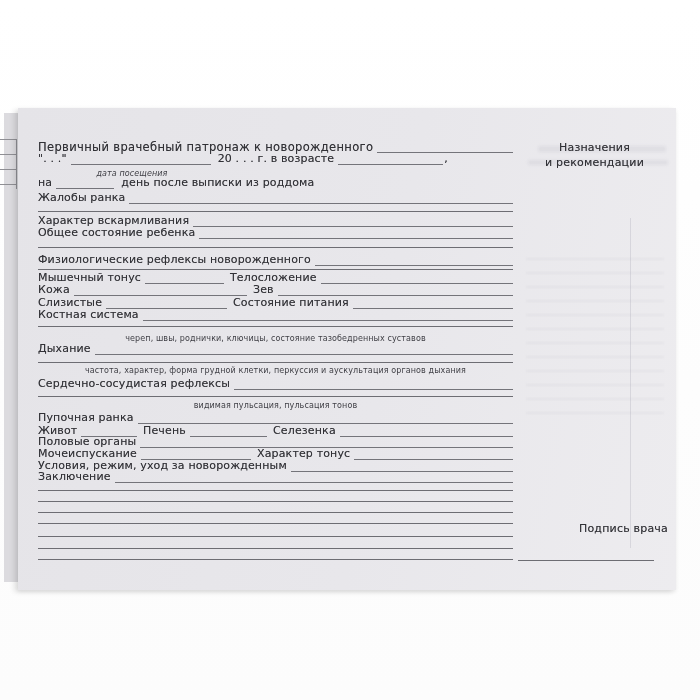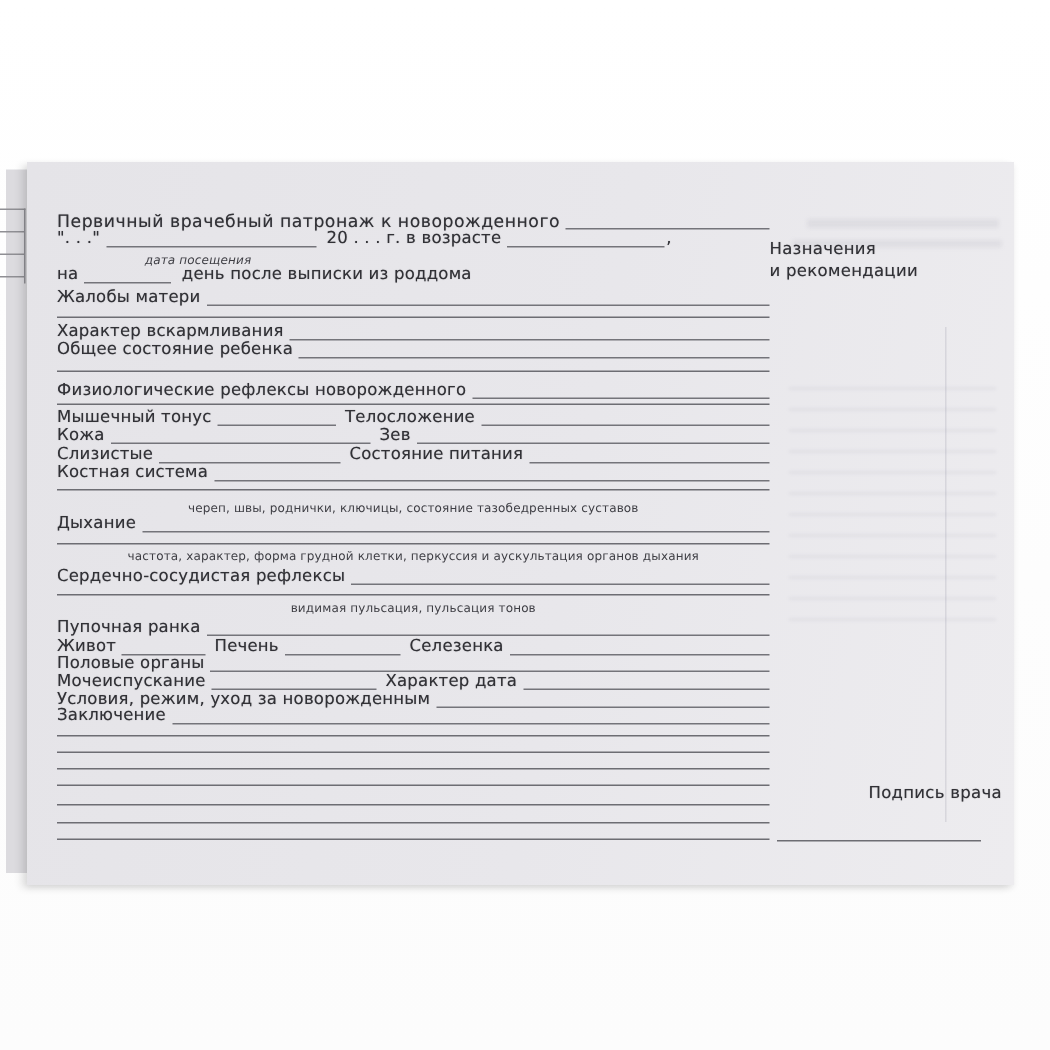--- a/index.html
+++ b/index.html
@@ -48,22 +48,22 @@
   .hline { position:absolute; left:0; right:0; border-top:1px solid #6d6d73; }
   .caption {
     position:absolute; left:0; right:0; text-align:center;
     font-size:8px; color:#3e3e44; letter-spacing:0.1px;
   }
   .caption.date-cap { left:28px; right:auto; width:132px;font-style:italic; }
   .title-row .lbl { font-size:11.5px; letter-spacing:0.35px; }
 
   
   .right-col {
-    position:absolute; left:495px; width:163px; text-align:left;
-    font-size:11px; color:#313136; letter-spacing:0.2px;margin-top:18px;
+    position:absolute; left:495px; width:163px; text-align:center;
+    font-size:11px; color:#313136; letter-spacing:0.2px;
   }
   .right-col .line { display:block; line-height:14.5px; text-shadow:0 0 0.6px rgba(49,49,54,0.5); }
   .sig-label { position:absolute; left:500px; top:414px; width:150px; text-align:right;
     font-size:11px; color:#313136; letter-spacing:0.2px; text-shadow:0 0 0.6px rgba(49,49,54,0.5); }
   .sig-line { position:absolute; left:500px; top:452px; width:136px; border-top:1px solid #6d6d73; }
 
   
   .ghost { position:absolute; pointer-events:none; }
   .ghost-bar { background:rgba(120,120,140,0.10); filter:blur(1.5px); border-radius:2px; }
   .ghost-vline { border-left:1px solid rgba(140,140,160,0.22); }
@@ -109,21 +109,21 @@
     </div>
     <div class="caption date-cap" style="top:61px">дата посещения</div>
 
     <div class="row" style="top:68px">
       <span class="lbl">на</span>
       <span class="blank fix" style="width:58px"></span>
       <span class="lbl" style="padding-left:7px">день после выписки из роддома</span>
     </div>
 
     <div class="row" style="top:83px">
-      <span class="lbl">Жалобы матери</span>
+      <span class="lbl">Жалобы ранка</span>
       <span class="blank"></span>
     </div>
     <div class="hline" style="top:103px"></div>
 
     <div class="row" style="top:106px">
       <span class="lbl">Характер вскармливания</span>
       <span class="blank"></span>
     </div>
     <div class="row" style="top:118px">
       <span class="lbl">Общее состояние ребенка</span>
@@ -206,21 +206,21 @@
     <div class="row" style="top:327px">
       <span class="lbl">Половые органы</span>
       <span class="blank"></span>
     </div>
 
     <div class="row" style="top:339px">
       <span class="seg" style="width:219px">
         <span class="lbl">Мочеиспускание</span>
         <span class="blank"></span>
       </span>
-      <span class="lbl">Характер дата</span>
+      <span class="lbl">Характер тонус</span>
       <span class="blank"></span>
     </div>
 
     <div class="row" style="top:351px">
       <span class="lbl">Условия, режим, уход за новорожденным</span>
       <span class="blank"></span>
     </div>
 
     <div class="row" style="top:362px">
       <span class="lbl">Заключение</span>

